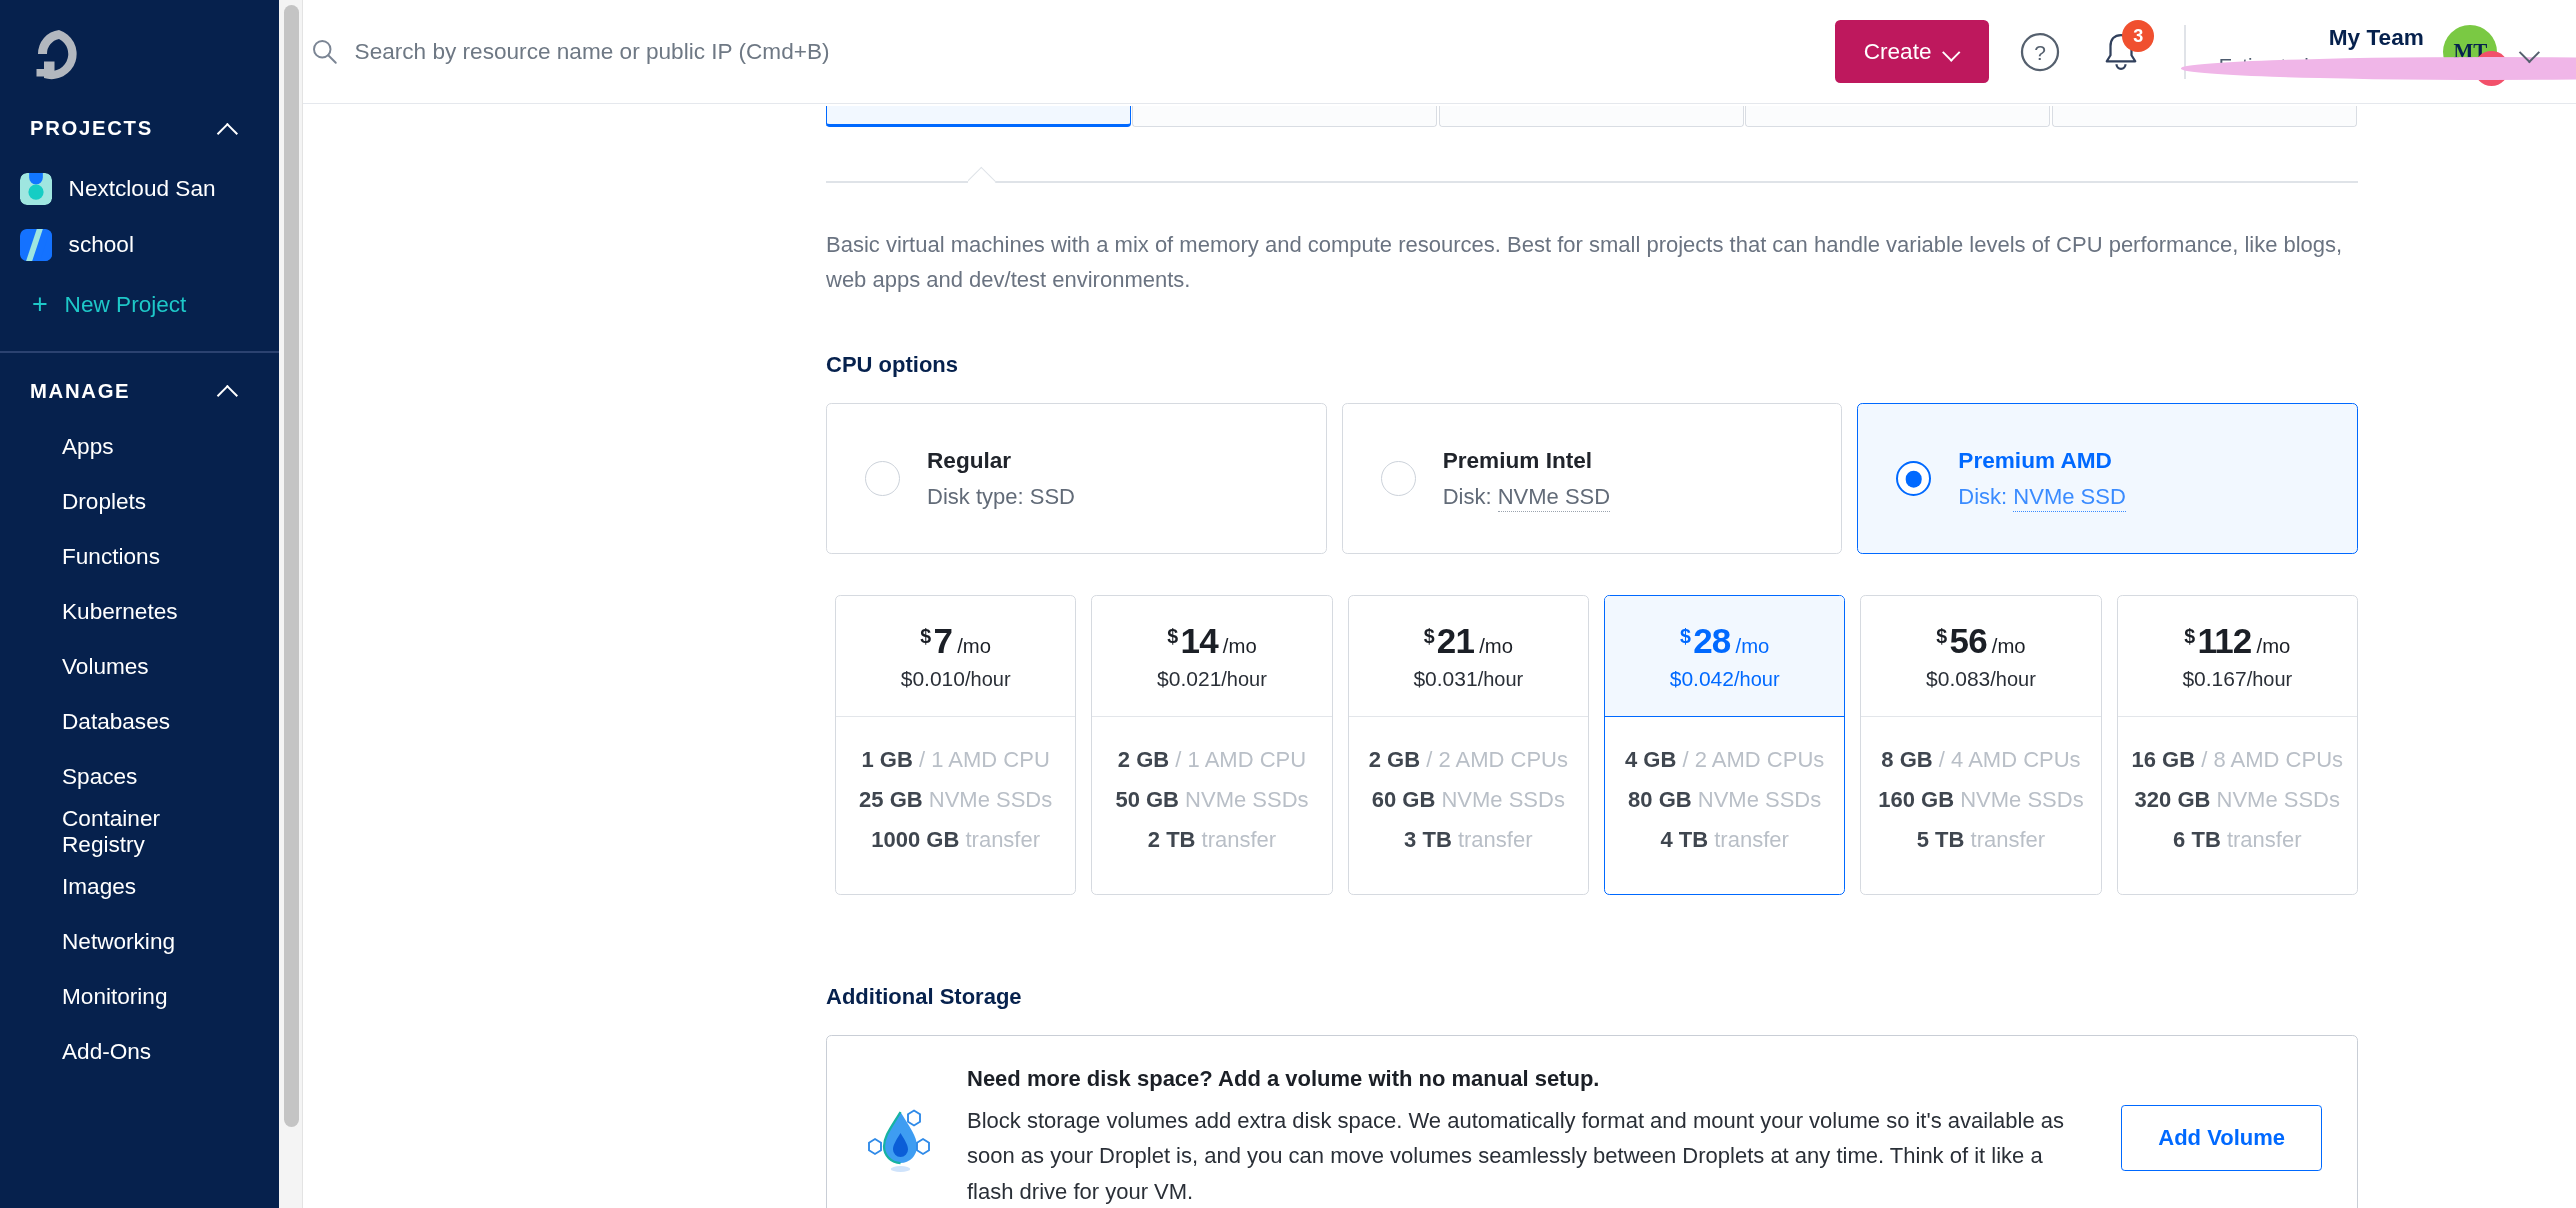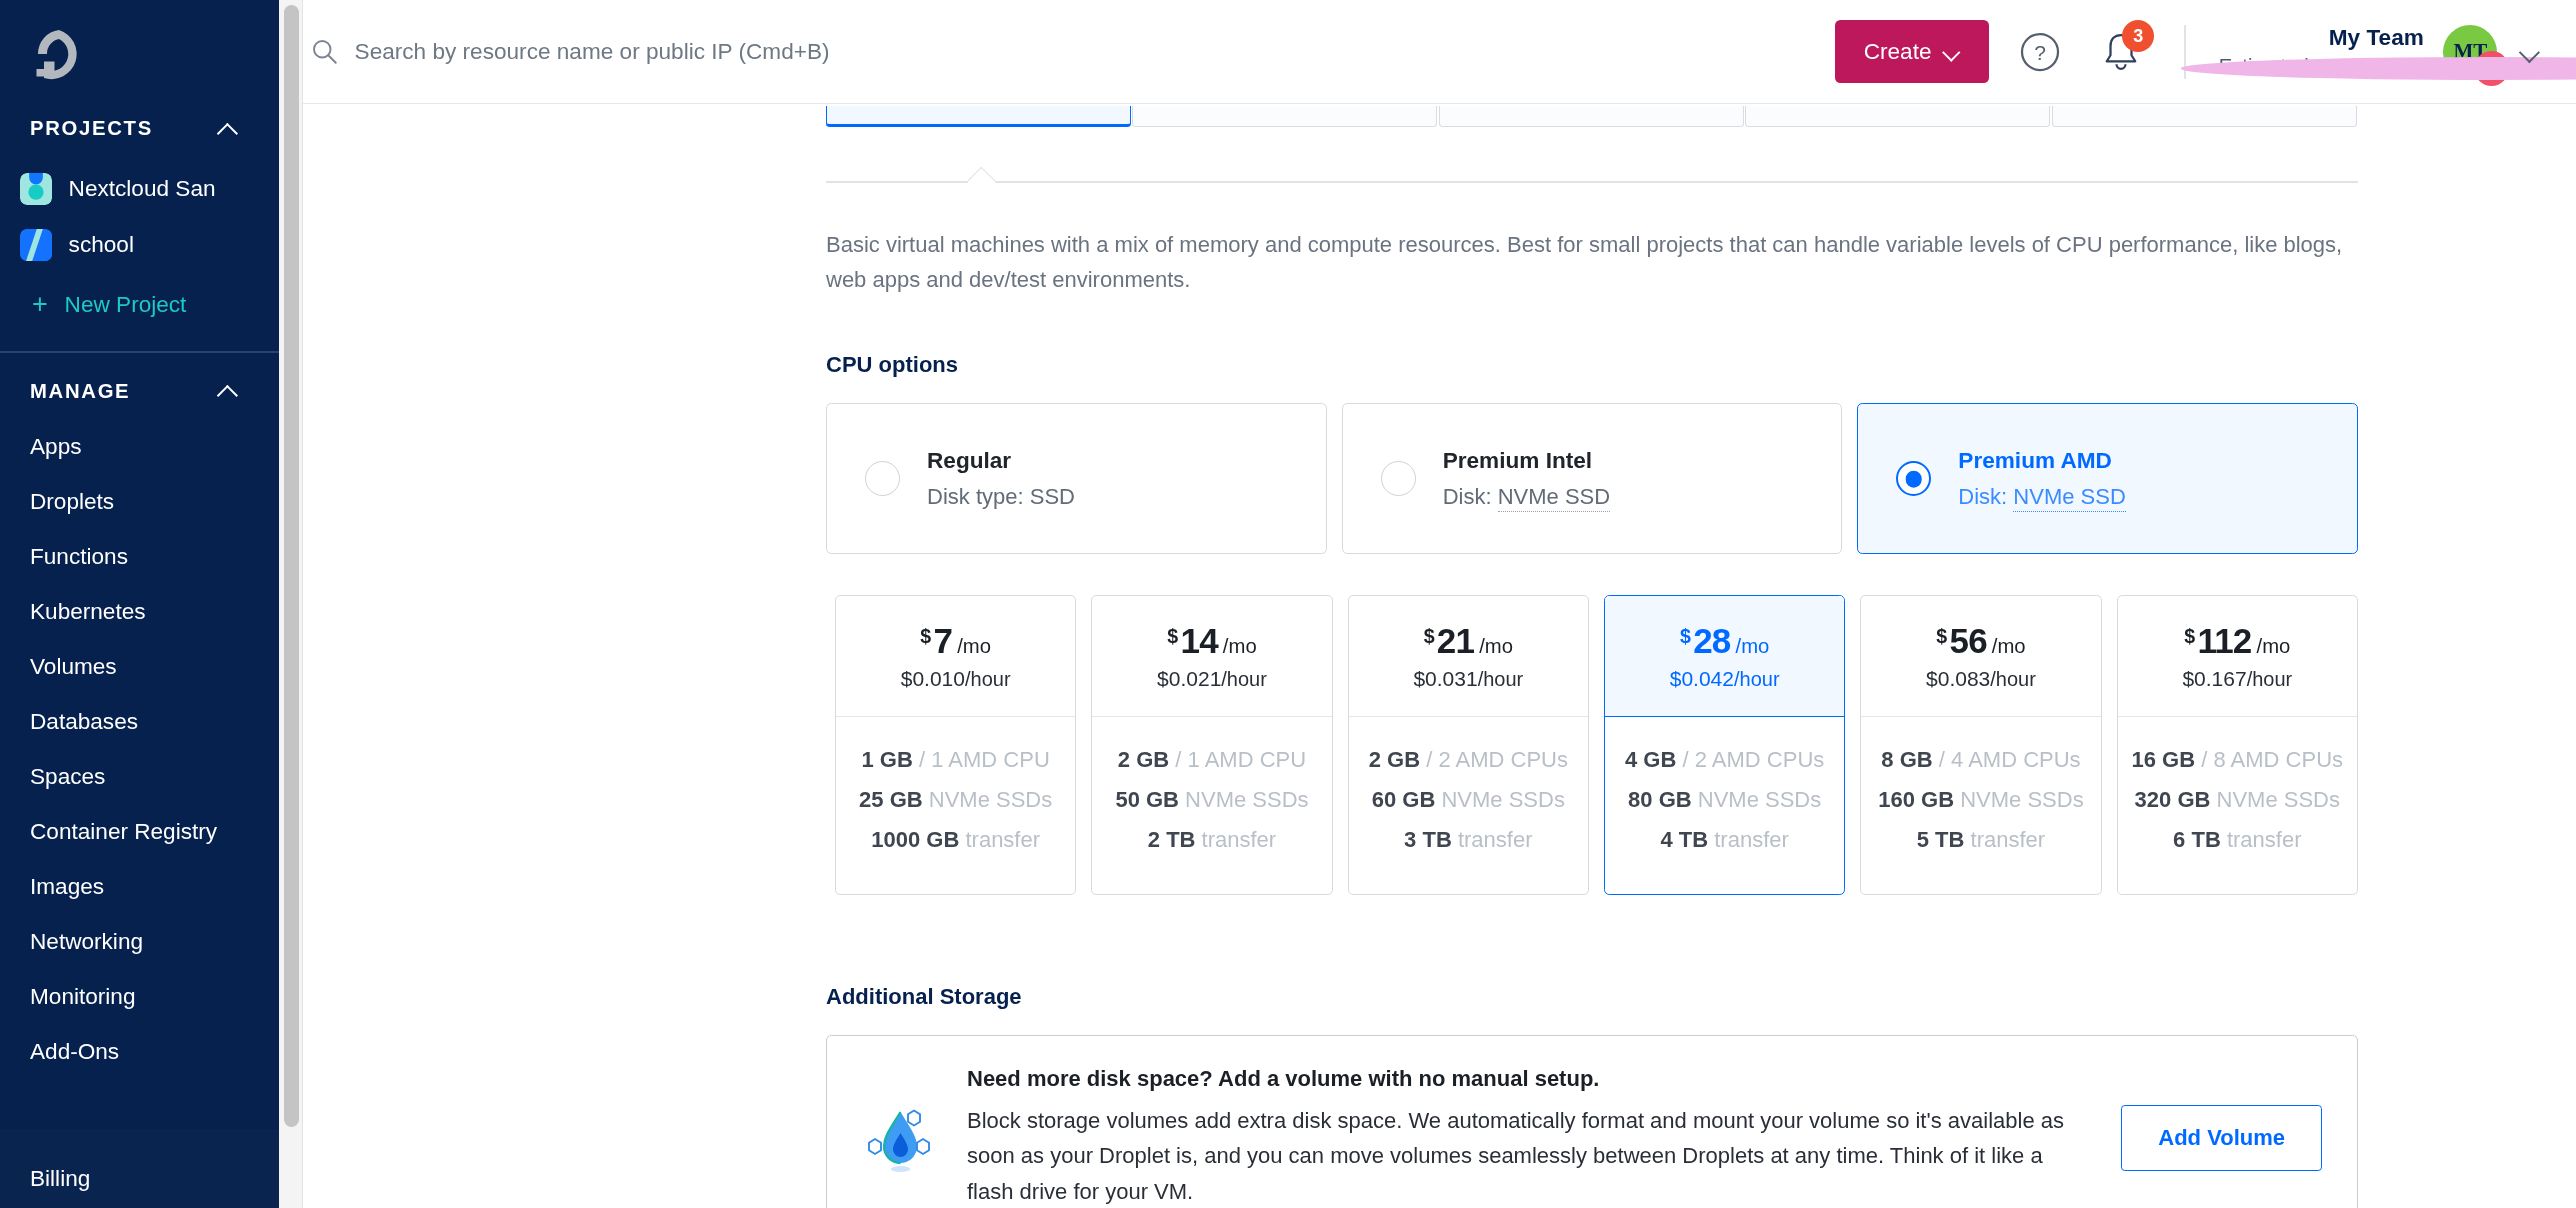--- a/index.html
+++ b/index.html
@@ -42,21 +42,21 @@
   .proj-label { color: #fff; font-size: 22.6px; }
   .new-project {
     display: flex; align-items: center; gap: 15px;
     padding: 0 30px; height: 57px; margin-top: 3px; cursor: pointer;
   }
   .plus { color: #1ec8c8; font-size: 27px; line-height: 1; width: 19.6px; text-align: center; }
   .new-project span.lbl { color: #1ec8c8; font-size: 22.6px; }
 
   .divider { height: 1.5px; background: #2b4270; margin: 18px 0 0 0; }
 
-  .manage-list { margin-top: 6px; }
+  .manage-list { margin-top: 6px; padding-left: 32px; }
   .nav-item {
     display: flex; align-items: center;
     padding: 0 30px; height: 55px; color: #fff; font-size: 22.6px; cursor: pointer;
   }
   .billing-zone { background: #0a2450; position: absolute; bottom: 0; left: 0; right: 0; padding-top: 19.6px; }
   .billing-zone .nav-item { height: 59px; }
 
   
   .scrollbar {
     position: absolute; left: 279px; top: 0; width: 24px; height: 1208px;
@@ -289,23 +289,20 @@
         <div class="nav-item">Databases</div>
         <div class="nav-item">Spaces</div>
         <div class="nav-item">Container Registry</div>
         <div class="nav-item">Images</div>
         <div class="nav-item">Networking</div>
         <div class="nav-item">Monitoring</div>
         <div class="nav-item">Add-Ons</div>
       </div>
     </div>
 
-    <div class="billing-zone">
-      <div class="nav-item">Billing</div>
-    </div>
   </aside>
 
   <div class="scrollbar">
     <div class="scroll-thumb"></div>
   </div>
 
   <main class="main">
 
     <div class="topbar">
       <div class="search-area">

